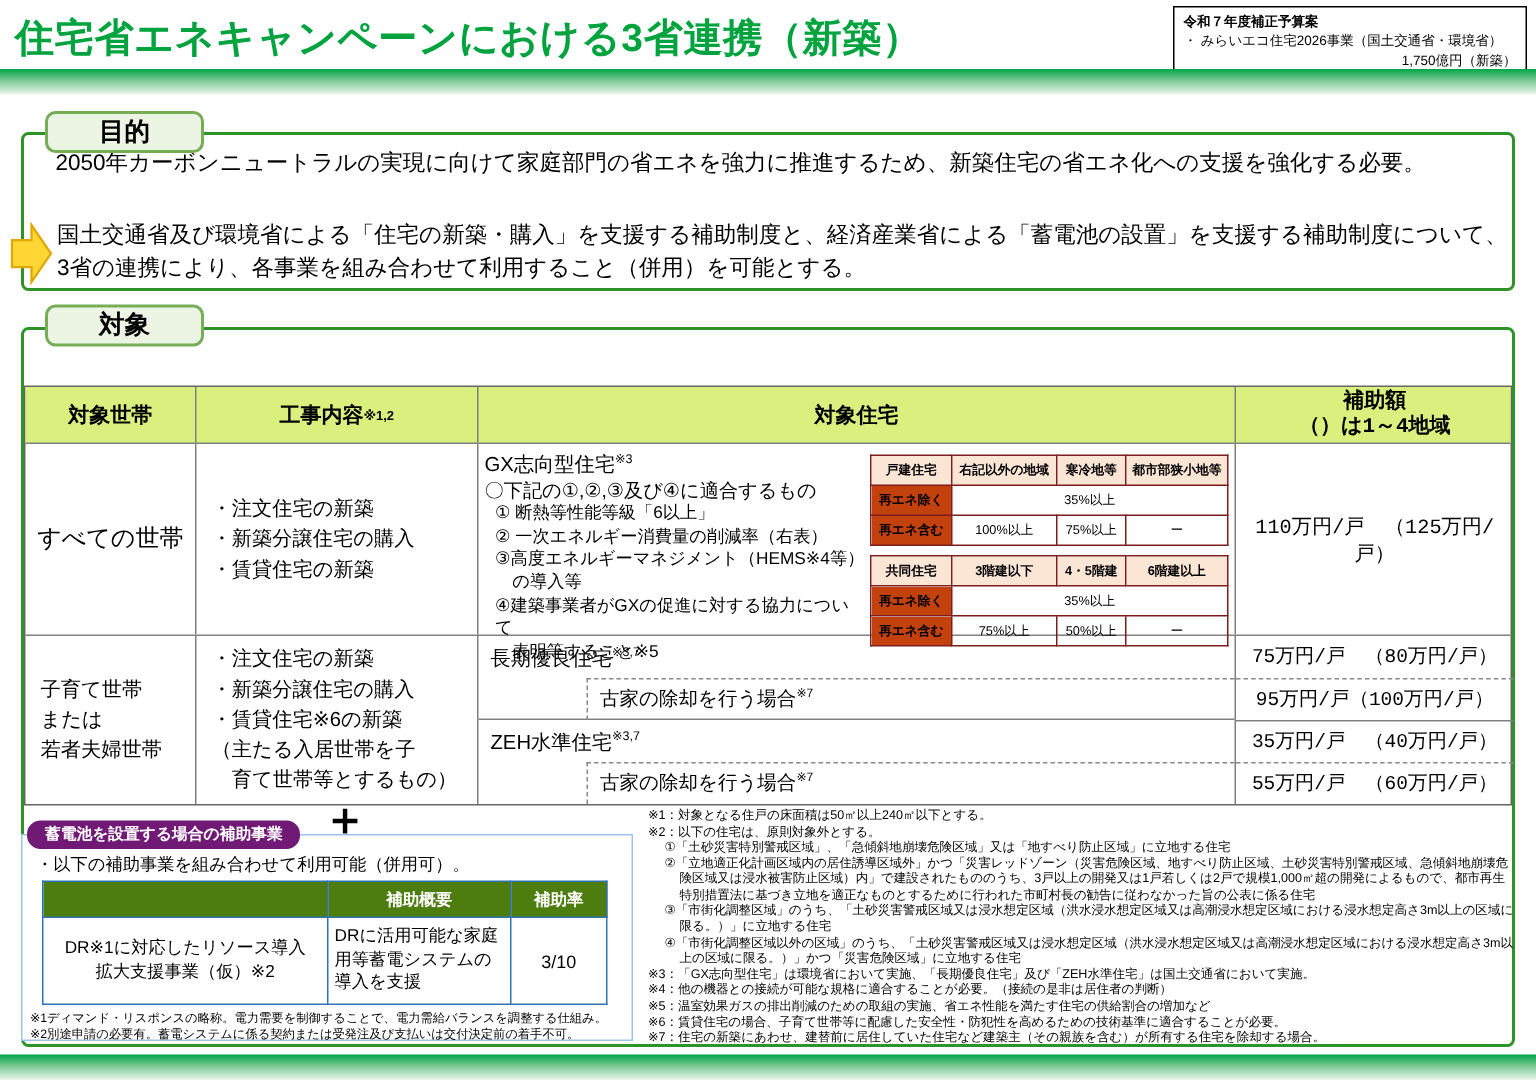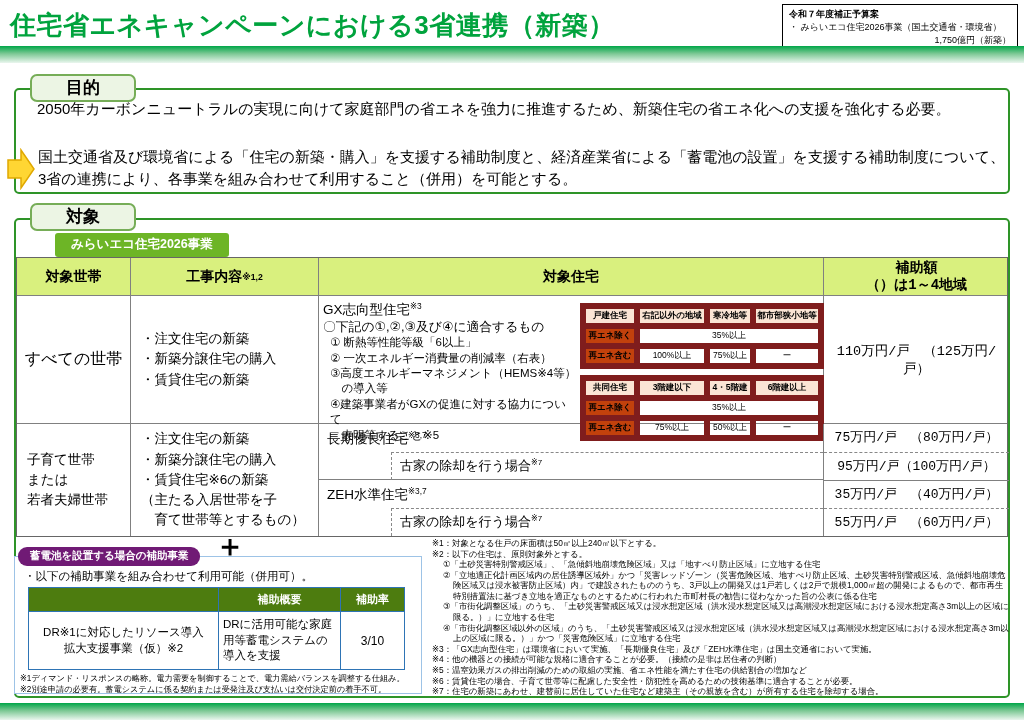--- a/index.html
+++ b/index.html
@@ -56,21 +56,21 @@
   .vcl{display:flex;align-items:center;padding-left:10px;font-size:13.5px;line-height:1.5;text-align:left;}
   .amount{font-size:13.5px;}
 
   .gxcell{display:flex;}
   .gxtext{width:258px;flex:none;padding:5px 0 0 4px;}
   .gxtitle{font-size:13.5px;line-height:1.3;}
   .gxline{font-size:12.8px;line-height:1.3;}
   .gxitem{font-size:11.5px;line-height:1.34;padding-left:7px;}
   .minis{flex:1;padding-top:7px;}
   table.mini{border-collapse:collapse;margin:0 0 6px 3px;width:238px;table-layout:fixed;}
-  .mini td{border:6px solid #7f1d1d;font-size:8.5px;text-align:center;padding:2px 0;height:20px;line-height:1.15;overflow:hidden;}
+  .mini td{border:1px solid #7f1d1d;font-size:8.5px;text-align:center;padding:2px 0;height:20px;line-height:1.15;overflow:hidden;}
   .mini td.hd{background:#fbe5d5;font-weight:bold;}
   .mini td.lb{font-weight:bold;background:#c2410c;}
 
   .housing2{position:relative;padding:0;}
   .hblock{position:relative;height:56px;border-bottom:1px solid #808080;}
   .hblock:last-child{border-bottom:none;}
   .htype{position:absolute;left:8px;top:1px;height:28px;line-height:28px;font-size:13.5px;}
   .demol{position:absolute;left:72px;top:28px;right:0;height:28px;line-height:26px;
          border-top:1px dashed #888;border-left:1px dashed #888;padding-left:8px;font-size:13px;}
   .amounts2{display:flex;flex-direction:column;}
@@ -115,21 +115,20 @@
   <div class="purpose-p1">　2050年カーボンニュートラルの実現に向けて家庭部門の省エネを強力に推進するため、新築住宅の省エネ化への支援を強化する必要。</div>
   <div class="arrow-wrap">
     <svg width="30" height="42" viewBox="0 0 30 42">
       <polygon points="2,12 15,12 15,2 28,21 15,40 15,30 2,30" fill="#ffd633" stroke="#e0a800" stroke-width="1.5"></polygon>
     </svg>
   </div>
   <div class="purpose-p2">国土交通省及び環境省による「住宅の新築・購入」を支援する補助制度と、経済産業省による「蓄電池の設置」を支援する補助制度について、3省の連携により、各事業を組み合わせて利用すること（併用）を可能とする。</div>
 
   <div class="section-box target-box"></div>
   <div class="section-label target-label">対象</div>
-  <div class="badge">みらいエコ住宅2026事業</div>
 
   <div class="mtable">
     <div class="mrow mhead">
       <div class="mc c1">対象世帯</div>
       <div class="mc c2">
         <span>工事内容</span>
           <sup>※1,2</sup>
       </div>
       <div class="mc c3">対象住宅</div>
       <div class="mc c4 pre">補助額

